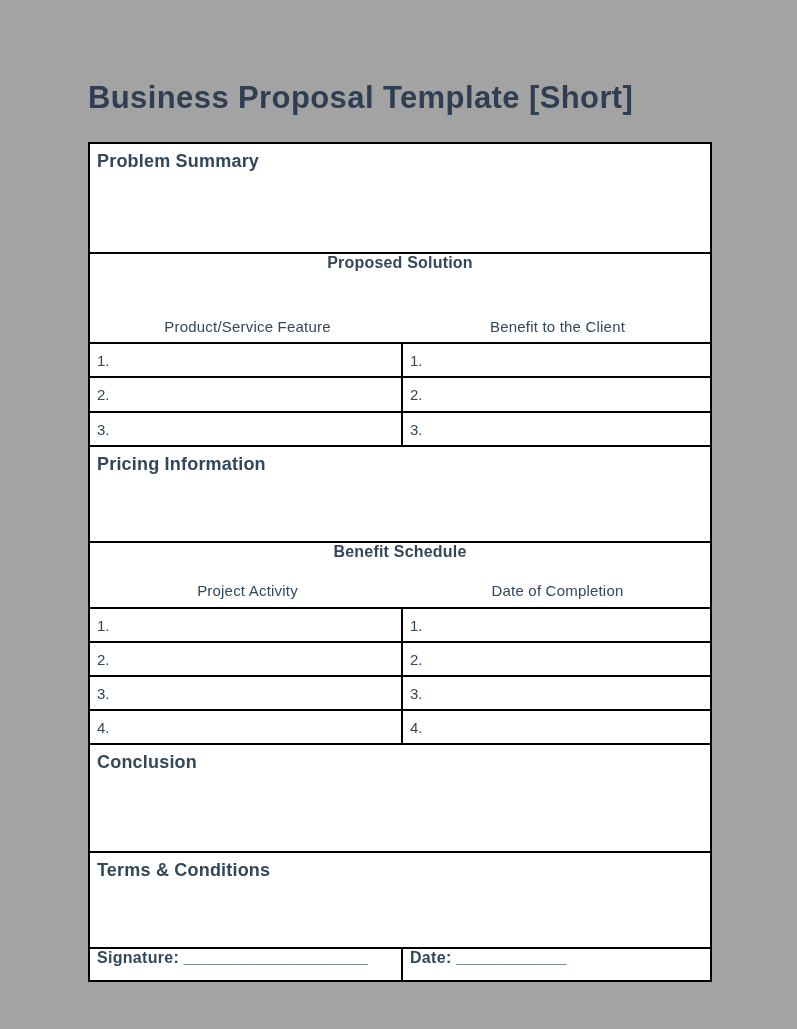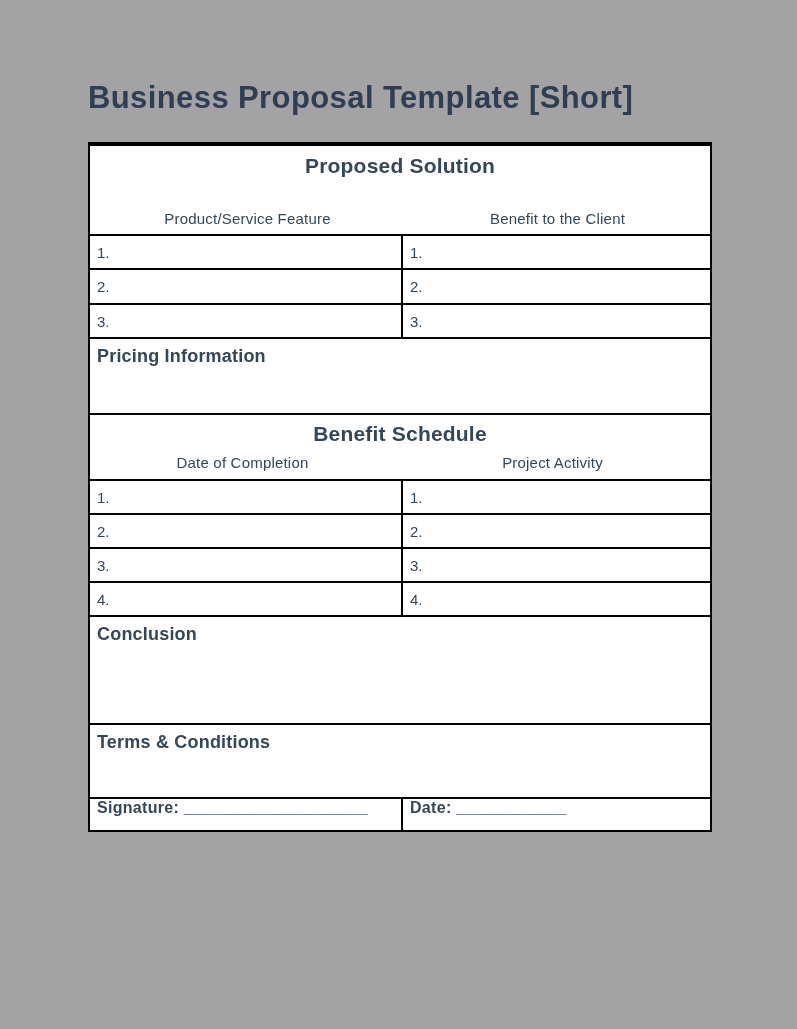--- a/index.html
+++ b/index.html
@@ -32,47 +32,47 @@
     background: #ffffff;
   }
   .tr { display: flex; border-top: 2px solid #000000; width: 100%; }
   .tr.no-top { border-top: none; }
   
   .h-problem   { height: 108px; }
   .h-sechead   { height: 34px; }
   .h-colhead   { height: 32px; margin-top: 24px; }
   .h-item      { height: 34px; }
   .h-item-b    { height: 35px; }
-  .h-pricing   { height: 76px; }
+  .h-pricing   { height: 96px; }
   .h-schedhead { height: 33px; }
   .h-schedcols { height: 33px; }
   .h-conclusion{ height: 108px; }
-  .h-terms     { height: 74px; }
+  .h-terms     { height: 96px; }
   .h-sign      { height: 33px; }
 
   .cell { position: relative; }
   .cell-full { flex: 1; }
   .cell-left { width: 313px; border-right: 2px solid #000000; }
   .cell-right { flex: 1; }
   .half-left { width: 315px; }
   .half-right { flex: 1; }
 
   .section-cell { padding: 6px 8px 0 7px; }
   .section-label {
     font-size: 18px;
     font-weight: 700;
     letter-spacing: 0.2px;
     line-height: 22px;
     display: inline-block;
   }
   .center-head {
     display: flex;
-    align-items: flex-end;
+    align-items: flex-start;
     justify-content: center;
-    font-size: 21px;
+    font-size: 16px;
     font-weight: 700;
     letter-spacing: 0.2px;
   }
   .col-head {
     display: flex;
     align-items: center;
     justify-content: center;
     font-size: 15px;
     font-weight: 500;
     letter-spacing: 0.2px;
@@ -97,20 +97,25 @@
 </style>
 </head>
 <body>
 
 <div class="page">
 
   <h1 class="title">Business Proposal Template [Short]</h1>
 
   <div class="doc-table">
 
+    <div class="tr no-top h-problem">
+      <div class="cell cell-full section-cell">
+        <span class="section-label">Problem Summary</span>
+      </div>
+    </div>
 
     <div class="tr h-sechead center-head">
       <span>Proposed Solution</span>
     </div>
 
     <div class="tr no-top h-colhead">
       <div class="cell half-left col-head">
         <span>Product/Service Feature</span>
       </div>
       <div class="cell half-right col-head">
@@ -147,25 +152,25 @@
       <div class="cell cell-full section-cell">
         <span class="section-label">Pricing Information</span>
       </div>
     </div>
 
     <div class="tr h-schedhead center-head">
       <span>Benefit Schedule</span>
     </div>
 
     <div class="tr no-top h-schedcols">
+      <div class="cell half-left col-head">
+        <span>Project Activity</span>
+      </div>
       <div class="cell half-right col-head">
         <span>Date of Completion</span>
-      </div>
-      <div class="cell half-left col-head">
-        <span>Project Activity</span>
       </div>
     </div>
 
     <div class="tr h-item">
       <div class="cell cell-left num-cell">
         <span>1.</span>
       </div>
       <div class="cell cell-right num-cell">
         <span>1.</span>
       </div>

